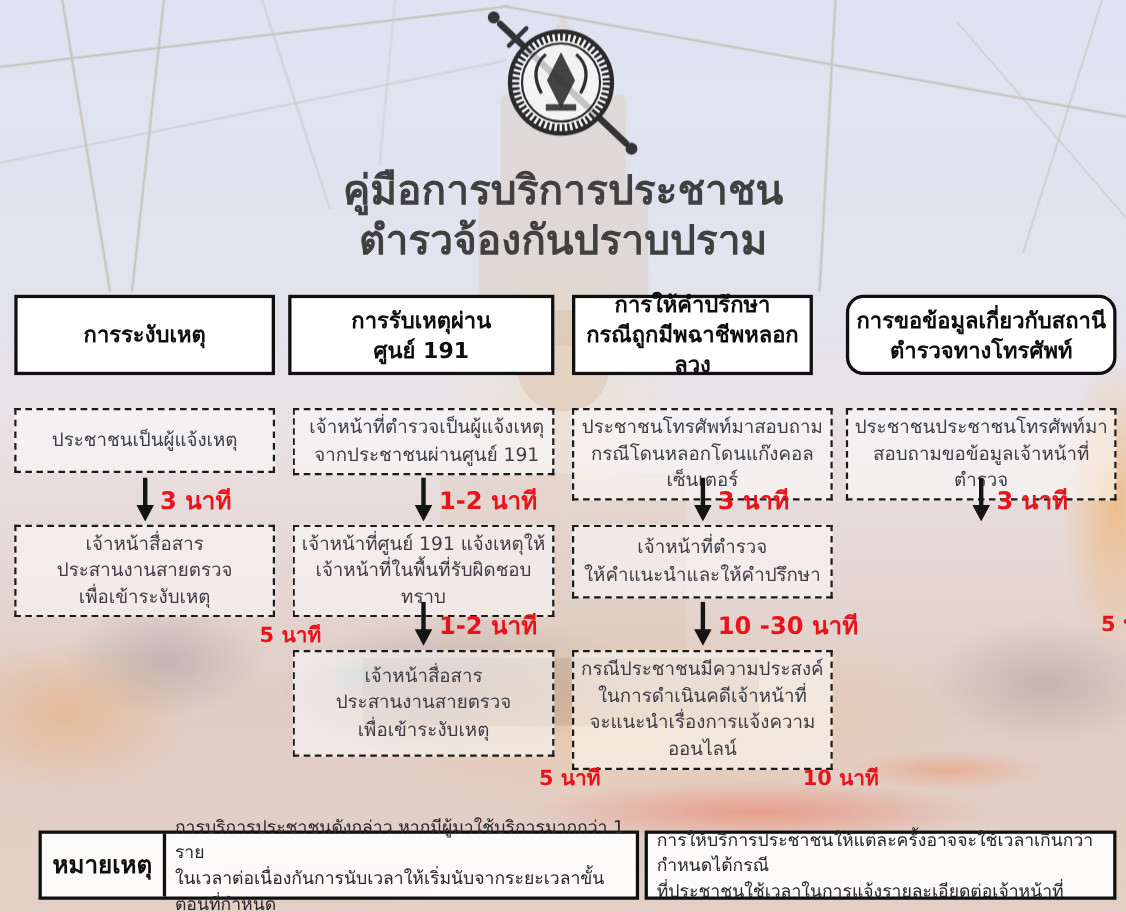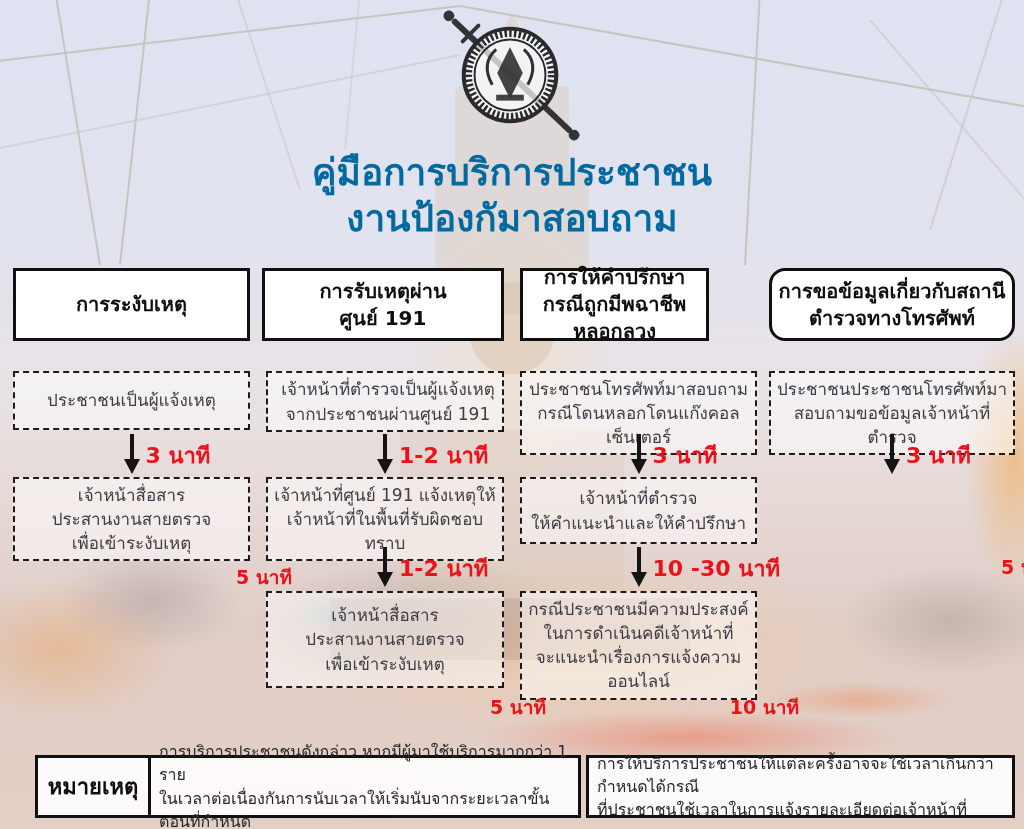--- a/index.html
+++ b/index.html
@@ -18,21 +18,21 @@
       radial-gradient(ellipse 240px 95px at 420px 625px, rgba(50,50,62,.20), transparent 70%),
       radial-gradient(ellipse 130px 75px at 150px 600px, rgba(60,60,72,.18), transparent 70%),
       radial-gradient(ellipse 150px 80px at 950px 620px, rgba(80,60,60,.18), transparent 70%),
       radial-gradient(ellipse 55px 25px at 330px 615px, rgba(90,200,210,.28), transparent 70%),
       linear-gradient(180deg,#dfe3f1 0%,#e1e3ee 30%,#e8e2e5 46%,#e6d9d6 60%,#e0cdc6 76%,#e4cfc5 100%);}
   .photo svg{position:absolute;inset:0;}
   
   .logo{position:absolute;left:430px;top:4px;width:160px;height:138px;opacity:.93;}
   
   .title{position:absolute;left:0;right:0;top:150px;text-align:center;
-         font-size:37px;font-weight:bold;line-height:1.25;color:#0369a1;}
+         font-size:37px;font-weight:bold;line-height:1.25;color:#404040;}
   
   .hdr{position:absolute;top:268px;height:73px;box-sizing:border-box;border:3px solid #101010;
        background:#ffffff;display:flex;align-items:center;justify-content:center;text-align:center;
        font-size:20px;font-weight:bold;line-height:1.35;white-space:pre-line;color:#0e0e0e;}
   .step{position:absolute;box-sizing:border-box;border:2px dashed #1b1b1b;background:rgba(255,255,255,.52);
         display:flex;align-items:center;justify-content:center;text-align:center;padding:4px 6px;
         font-size:17px;line-height:1.42;white-space:pre-line;color:#3d3d46;}
   .arrowrow{position:absolute;height:42px;}
   .arrow{position:absolute;left:50%;top:0;transform:translateX(-50%);}
   .tlab{position:absolute;left:50%;top:4px;margin-left:14px;font-size:22px;font-weight:bold;
@@ -94,27 +94,27 @@
         <path d="M62 82 Q50 60 66 46"></path>
         <path d="M98 82 Q110 60 94 46"></path>
       </g>
       <polygon points="80,44 93,70 80,96 67,70" fill="#222226" opacity="0.9"></polygon>
       <rect x="66" y="92" width="28" height="6" fill="#222226" opacity="0.9"></rect>
     </svg>
   </div>
 
   <div class="title">
     <div>คู่มือการบริการประชาชน</div>
-    <div>งานป้องกัมาสอบถาม</div>
+    <div>ตำรวจ้องกันปราบปราม</div>
   </div>
 
   <div class="hdr" style="left:13px;width:237px;">การระงับเหตุ</div>
   <div class="hdr" style="left:262px;width:242px;">การรับเหตุผ่าน
 ศูนย์ 191</div>
-  <div class="hdr" style="left:520px;width:189px;">การให้คำปรึกษา
+  <div class="hdr" style="left:520px;width:219px;">การให้คำปรึกษา
 กรณีถูกมีพฉาชีพหลอกลวง</div>
   <div class="hdr" style="left:769px;width:246px;border-radius:16px;">การขอข้อมูลเกี่ยวกับสถานี
 ตำรวจทางโทรศัพท์</div>
 
   <div class="step" style="left:13px;top:371px;width:237px;min-height:59px;">ประชาชนเป็นผู้แจ้งเหตุ</div>
   <div class="step" style="left:266px;top:371px;width:238px;min-height:61px;padding-left:12px;">เจ้าหน้าที่ตำรวจเป็นผู้แจ้งเหตุ
 จากประชาชนผ่านศูนย์ 191</div>
   <div class="step" style="left:520px;top:371px;width:237px;min-height:61px;">ประชาชนโทรศัพท์มาสอบถาม
 กรณีโดนหลอกโดนแก๊งคอลเซ็นเตอร์</div>
   <div class="step" style="left:769px;top:371px;width:246px;min-height:61px;">ประชาชนประชาชนโทรศัพท์มา

